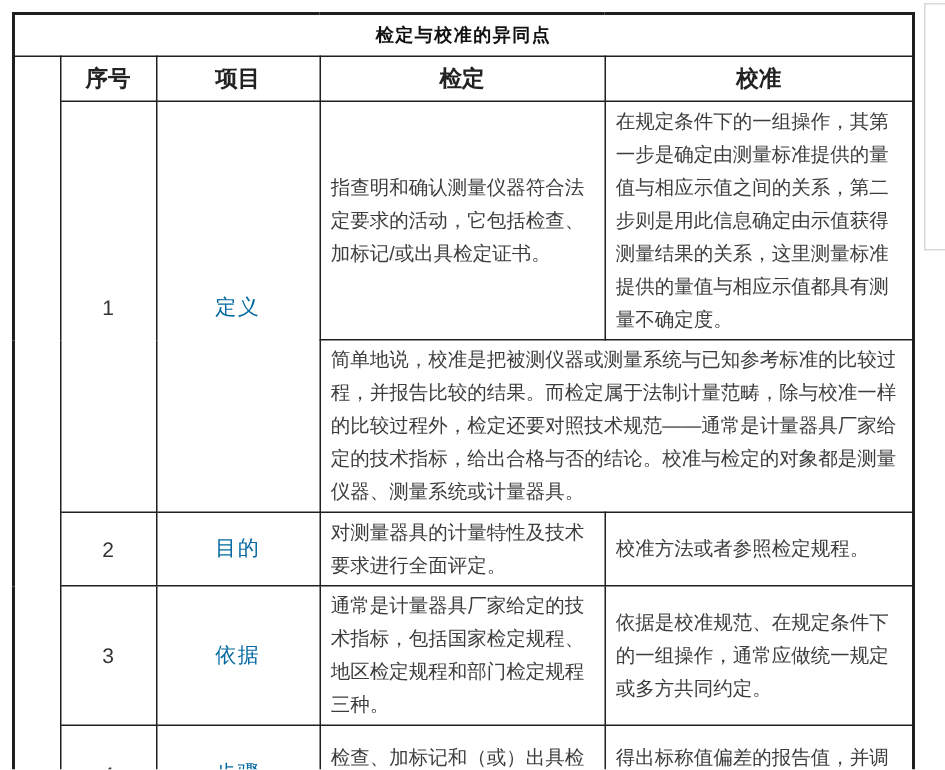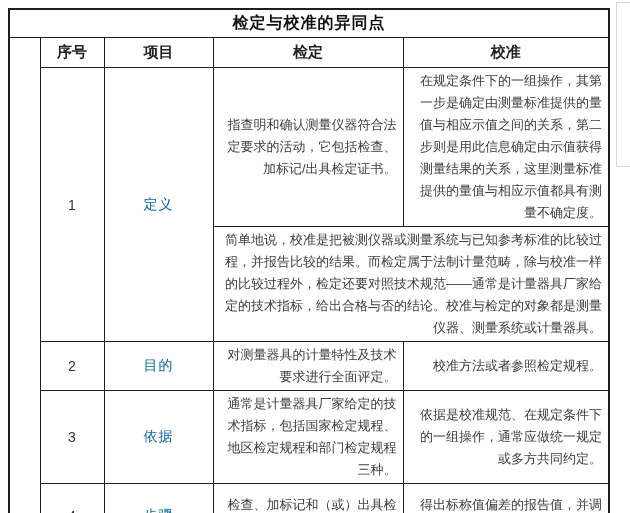--- a/index.html
+++ b/index.html
@@ -20,21 +20,21 @@
   }
   table.doc td{
     border:1px solid #1f1f1f;
     vertical-align:middle;
     overflow:hidden;
   }
   td.title-cell{
     height:25px;
     text-align:center;
     font-weight:bold;
-    font-size:16px;
+    font-size:12px;
     color:#111111;
     letter-spacing:1px;
   }
   td.hdr{
     height:27px;
     text-align:center;
     font-weight:bold;
     font-size:15px;
     color:#222222;
     margin-left:12px;
@@ -49,21 +49,21 @@
     text-align:center;
     font-size:14px;
     color:#0369a1;
     letter-spacing:1px;
   }
   td.body{
     font-size:13px;
     line-height:22px;
     color:#3d3d3d;
     padding:2px 6px 2px 7px;
-    text-align:right;
+    text-align:left;
   }
   td.note{ vertical-align:middle;border-radius:16px; }
   .side-edge{
     position:absolute;
     left:616px;top:2px;
     width:14px;height:163px;
     border-top:1px solid #d9d9d9;
     border-left:1px solid #d9d9d9;
     border-bottom:1px solid #d9d9d9;
     background:#ffffff;
@@ -92,21 +92,21 @@
       <td class="narrow" rowspan="7"></td>
       <td class="hdr">序号</td>
       <td class="hdr">项目</td>
       <td class="hdr">检定</td>
       <td class="hdr">校准</td>
     </tr>
 
     <tr style="height:134px">
       <td class="num" rowspan="2">1</td>
       <td class="item" rowspan="2">定义</td>
-      <td class="body">指查明和确认测量仪器符合法定要求的活动，它包括检查、加标记/出具检定证书。</td>
+      <td class="body">指查明和确认测量仪器符合法定要求的活动，它包括检查、加标记/或出具检定证书。</td>
       <td class="body">在规定条件下的一组操作，其第一步是确定由测量标准提供的量值与相应示值之间的关系，第二步则是用此信息确定由示值获得测量结果的关系，这里测量标准提供的量值与相应示值都具有测量不确定度。</td>
     </tr>
 
     <tr style="height:109px">
       <td class="body note" colspan="2">简单地说，校准是把被测仪器或测量系统与已知参考标准的比较过程，并报告比较的结果。而检定属于法制计量范畴，除与校准一样的比较过程外，检定还要对照技术规范——通常是计量器具厂家给定的技术指标，给出合格与否的结论。校准与检定的对象都是测量仪器、测量系统或计量器具。</td>
     </tr>
 
     <tr style="height:44px">
       <td class="num">2</td>
       <td class="item">目的</td>

